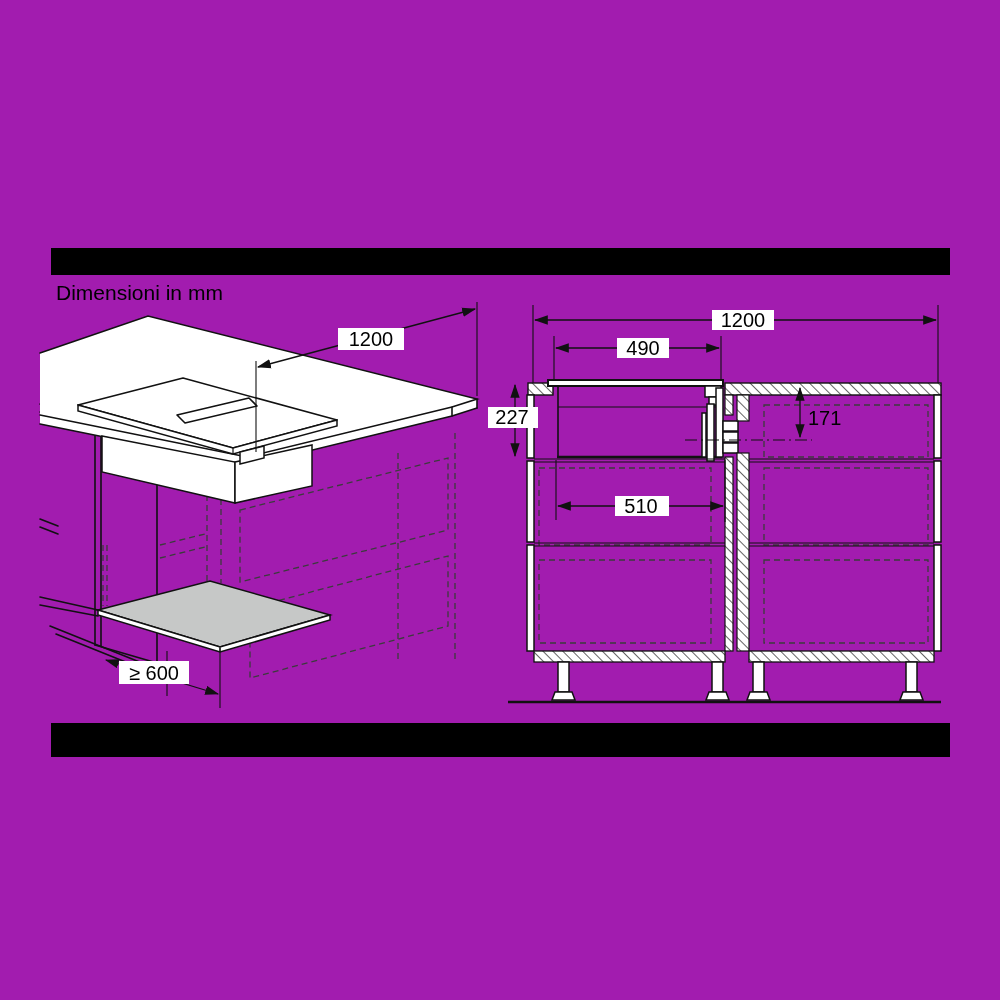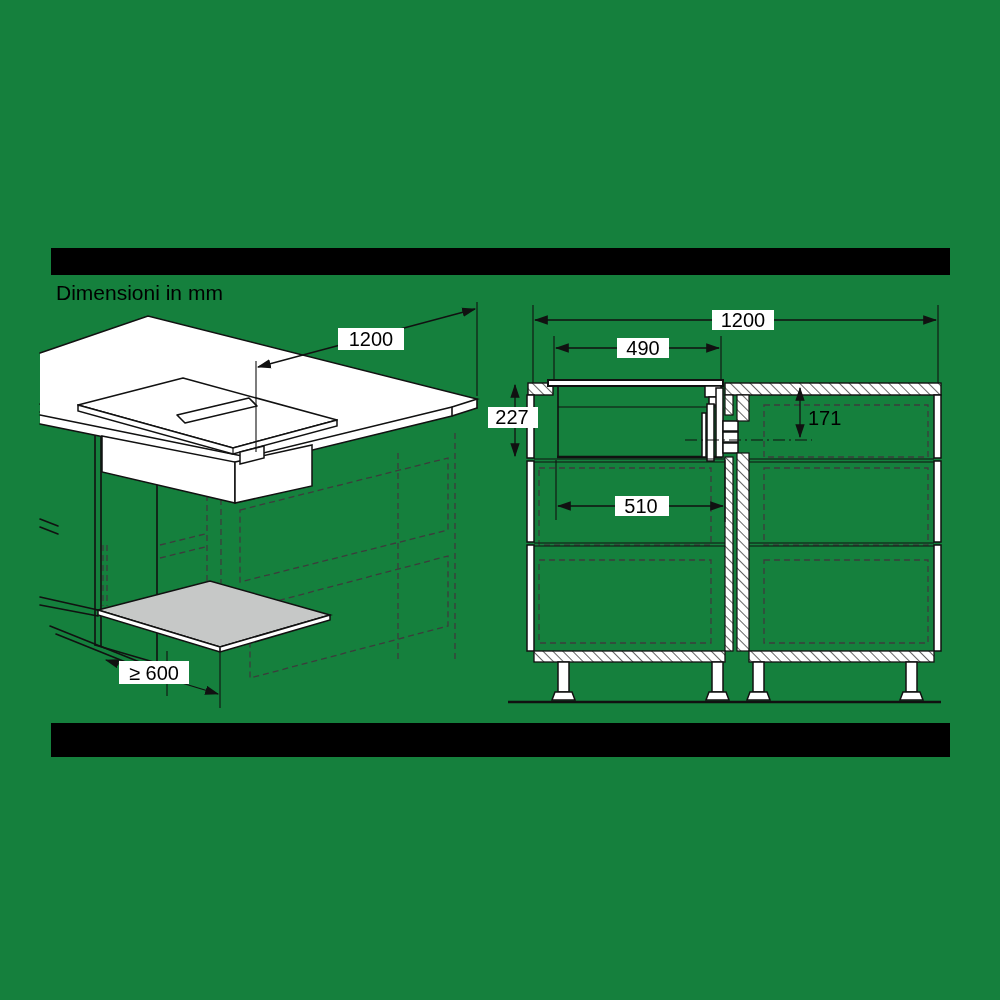--- a/index.html
+++ b/index.html
@@ -1,16 +1,16 @@
 <!DOCTYPE html>
 <html><head>
 <meta charset="utf-8">
 <style>
   html,body{margin:0;padding:0;background:#fff;}
-  .stage{position:relative;width:1000px;height:1000px;background:#15803d;overflow:hidden;
+  .stage{position:relative;width:1000px;height:1000px;background:#a21caf;overflow:hidden;
          font-family:"Liberation Sans", sans-serif;}
   svg{position:absolute;left:0;top:0;}
   text{font-family:"Liberation Sans", sans-serif;fill:#000;}
   .t-title{font-size:21px;}
   .t-dim{font-size:20px;}
   .ln{stroke:#111;stroke-width:1.6;fill:none;stroke-linecap:round;}
   .lnthin{stroke:#111;stroke-width:1.2;fill:none;}
   .lnbold{stroke:#111;stroke-width:2.4;fill:none;}
   .fillw{fill:#ffffff;stroke:none;}
   .solidw{fill:#ffffff;stroke:#111;stroke-width:1.5;}

